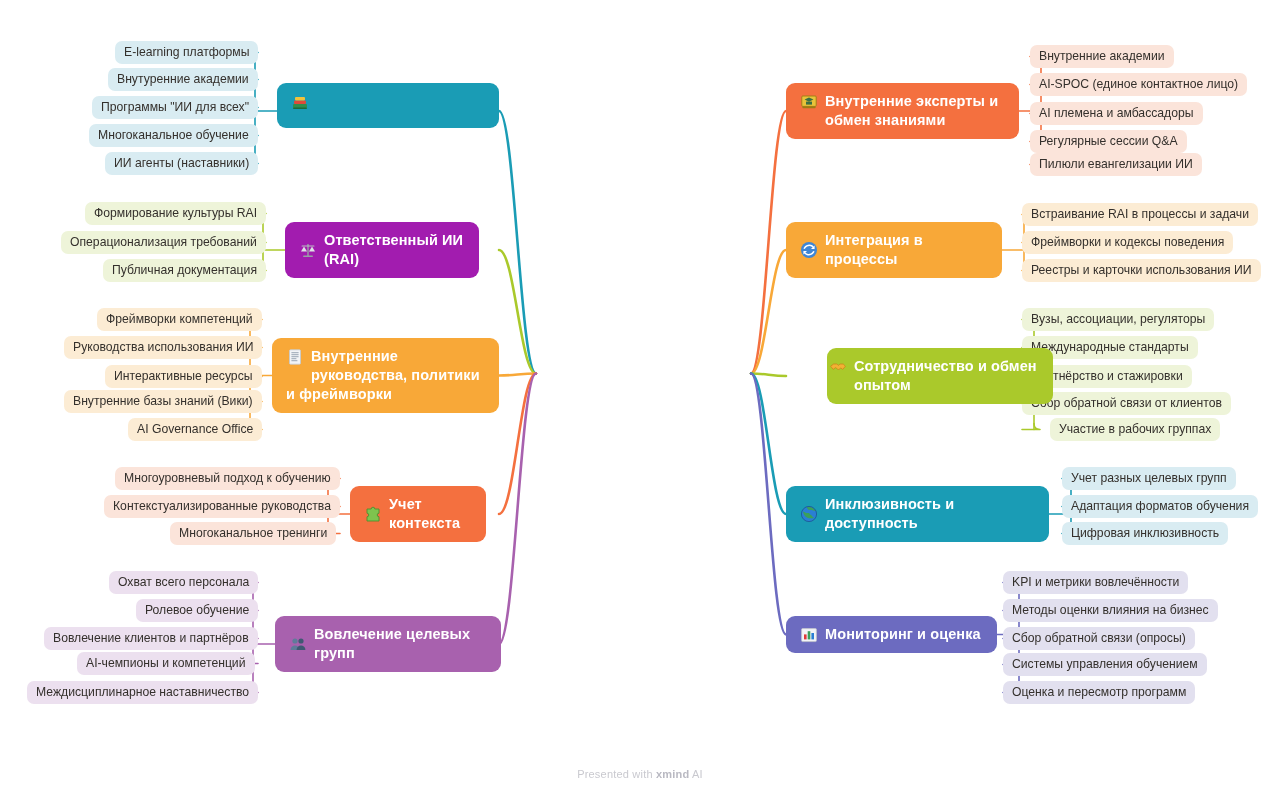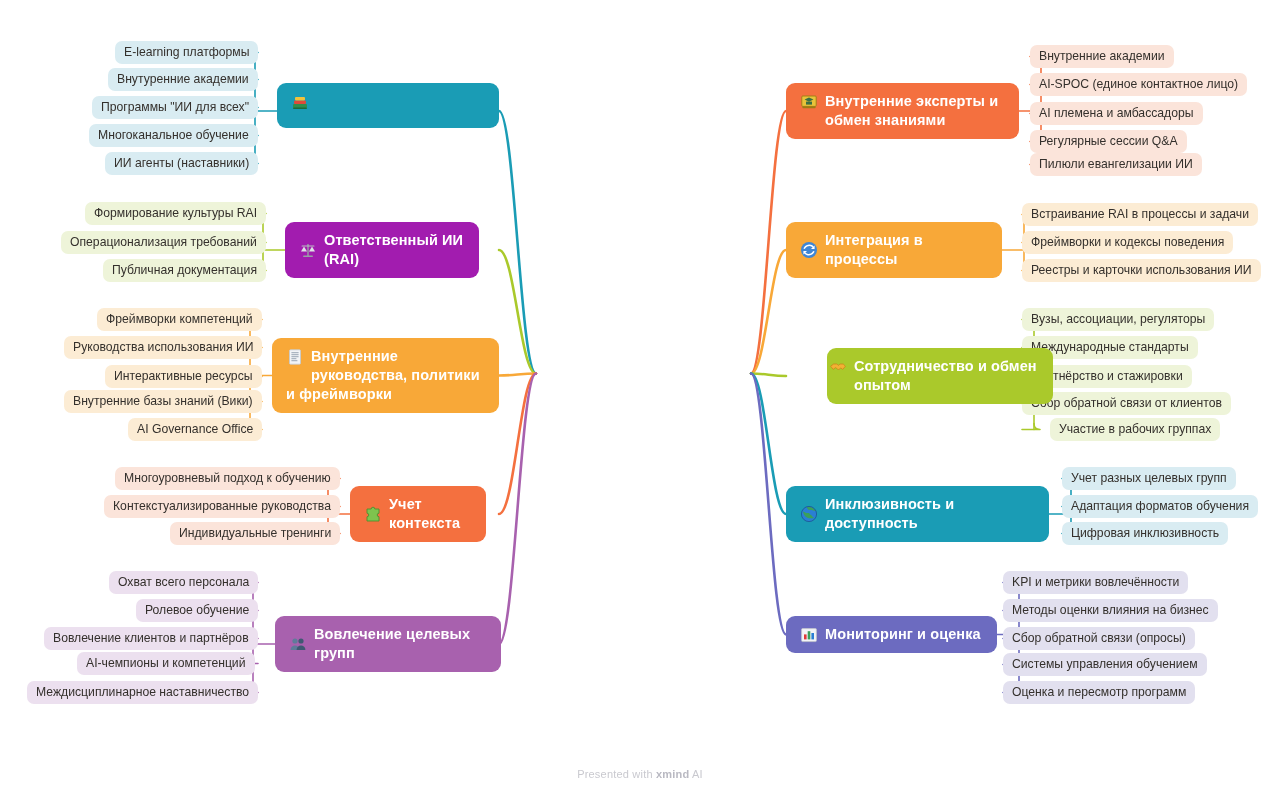--- a/index.html
+++ b/index.html
@@ -223,21 +223,21 @@
       <div class="sub-pill" style="background: rgb(252, 236, 212); top: 390px; left: 64px;">Внутренние базы знаний (Вики)</div>
       <div class="sub-pill" style="background: rgb(252, 236, 212); top: 418px; left: 128px;">AI Governance Office</div>
       <div class="branch-node" style="left: 350px; top: 486px; width: 136px; min-height: 32px; background: rgb(244, 112, 63);">
         <span class="bicon"><svg width="18" height="18" viewBox="0 0 18 18" xmlns="http://www.w3.org/2000/svg">
             <path d="M3 4h4.2a1.8 1.8 0 1 1 3.6 0H15v4.2a1.8 1.8 0 1 0 0 3.6V16H3v-4.2a1.8 1.8 0 1 0 0-3.6Z" fill="#7ec44e" stroke="#4f9030" stroke-width=".9" stroke-linejoin="round"></path>
           </svg></span>
         <span class="blabel">Учет контекста</span>
       </div>
       <div class="sub-pill" style="background: rgb(251, 228, 218); top: 467px; left: 115px;">Многоуровневый подход к обучению</div>
       <div class="sub-pill" style="background: rgb(251, 228, 218); top: 495px; left: 104px;">Контекстуализированные руководства</div>
-      <div class="sub-pill" style="background: rgb(251, 228, 218); top: 522px; left: 170px;">Индивидуальные тренинги</div>
+      <div class="sub-pill" style="background: rgb(251, 228, 218); top: 522px; left: 170px;">Многоканальное тренинги</div>
       <div class="branch-node" style="left: 275px; top: 616px; width: 226px; min-height: 32px; background: rgb(168, 97, 174);">
         <span class="bicon"><svg width="18" height="18" viewBox="0 0 18 18" xmlns="http://www.w3.org/2000/svg">
             <circle cx="6" cy="6" r="2.6" fill="#5f7b9a"></circle>
             <circle cx="12" cy="6" r="2.6" fill="#3f5873"></circle>
             <path d="M1.6 15c0-2.7 2-4.4 4.4-4.4S10.4 12.3 10.4 15Z" fill="#5f7b9a"></path>
             <path d="M7.6 15c0-2.7 2-4.4 4.4-4.4S16.4 12.3 16.4 15Z" fill="#3f5873"></path>
           </svg></span>
         <span class="blabel">Вовлечение целевых групп</span>
       </div>
       <div class="sub-pill" style="background: rgb(236, 224, 239); top: 571px; left: 109px;">Охват всего персонала</div>

